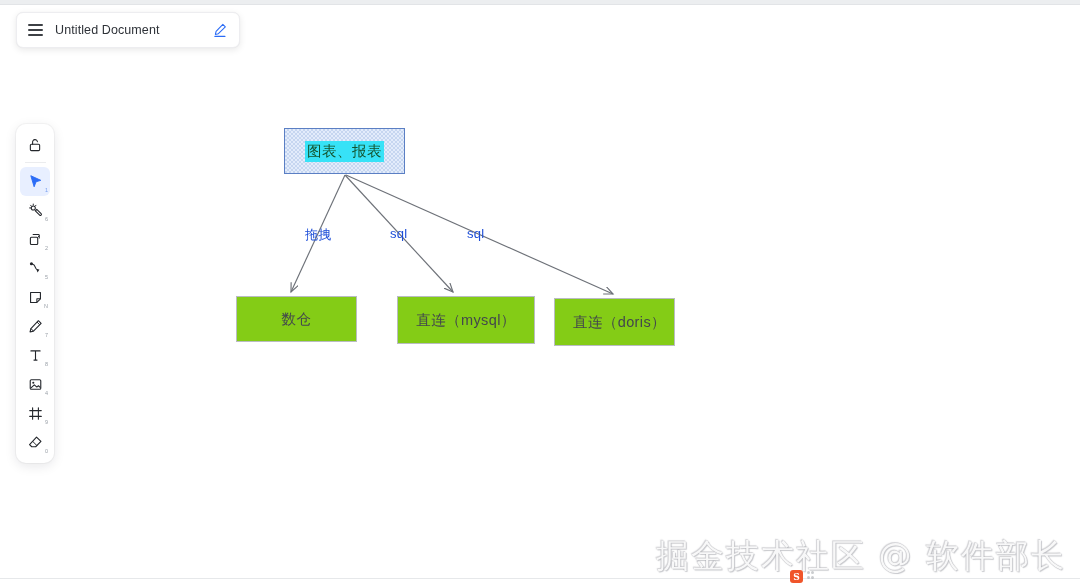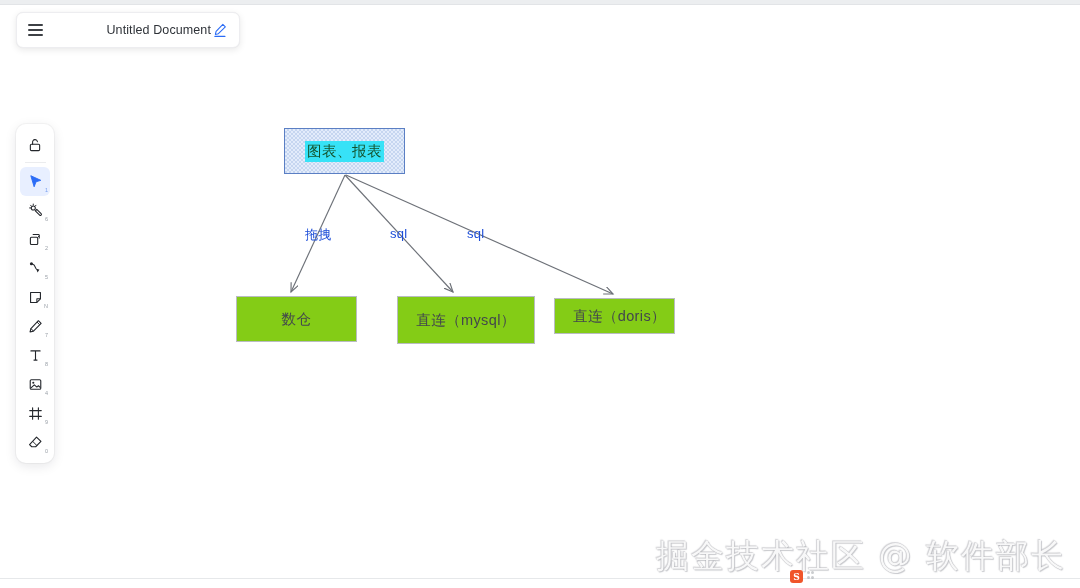--- a/index.html
+++ b/index.html
@@ -58,21 +58,20 @@
     display: block; height: 1.6px; width: 100%;
     background: #3d4045; border-radius: 1px;
   }
   #doc-title {
     margin-left: 12px;
     font-size: 12.5px;
     color: #2e3238;
     letter-spacing: .1px;
     white-space: nowrap;
     flex: 1 1 auto;
-    text-align: right;
   }
   #edit-pencil {
     flex: 0 0 auto;
     width: 18px; height: 18px;
     display: flex; align-items: center; justify-content: center;
     cursor: pointer;
   }
 
   
   #toolbar {
@@ -240,21 +239,21 @@
 </div>
 
 <div class="node" style="left:236px; top:296px; width:121px; height:46px;">
   <span>数仓</span>
 </div>
 
 <div class="node" style="left:397px; top:296px; width:138px; height:48px;justify-content:center;">
   <span>直连（mysql）</span>
 </div>
 
-<div class="node" style="left:554px; top:298px; width:121px; height:36px;padding-left:10px;">
+<div class="node" style="left:554px; top:298px; width:121px; height:48px;padding-left:10px;">
   <span>直连（doris）</span>
 </div>
 
 <div class="edge-label" style="left:305px; top:226px;">拖拽</div>
 <div class="edge-label" style="left:390px; top:226px;">sql</div>
 <div class="edge-label" style="left:467px; top:226px;">sql</div>
 
 <div id="doc-header">
   <div class="hamburger">
     <i></i>

